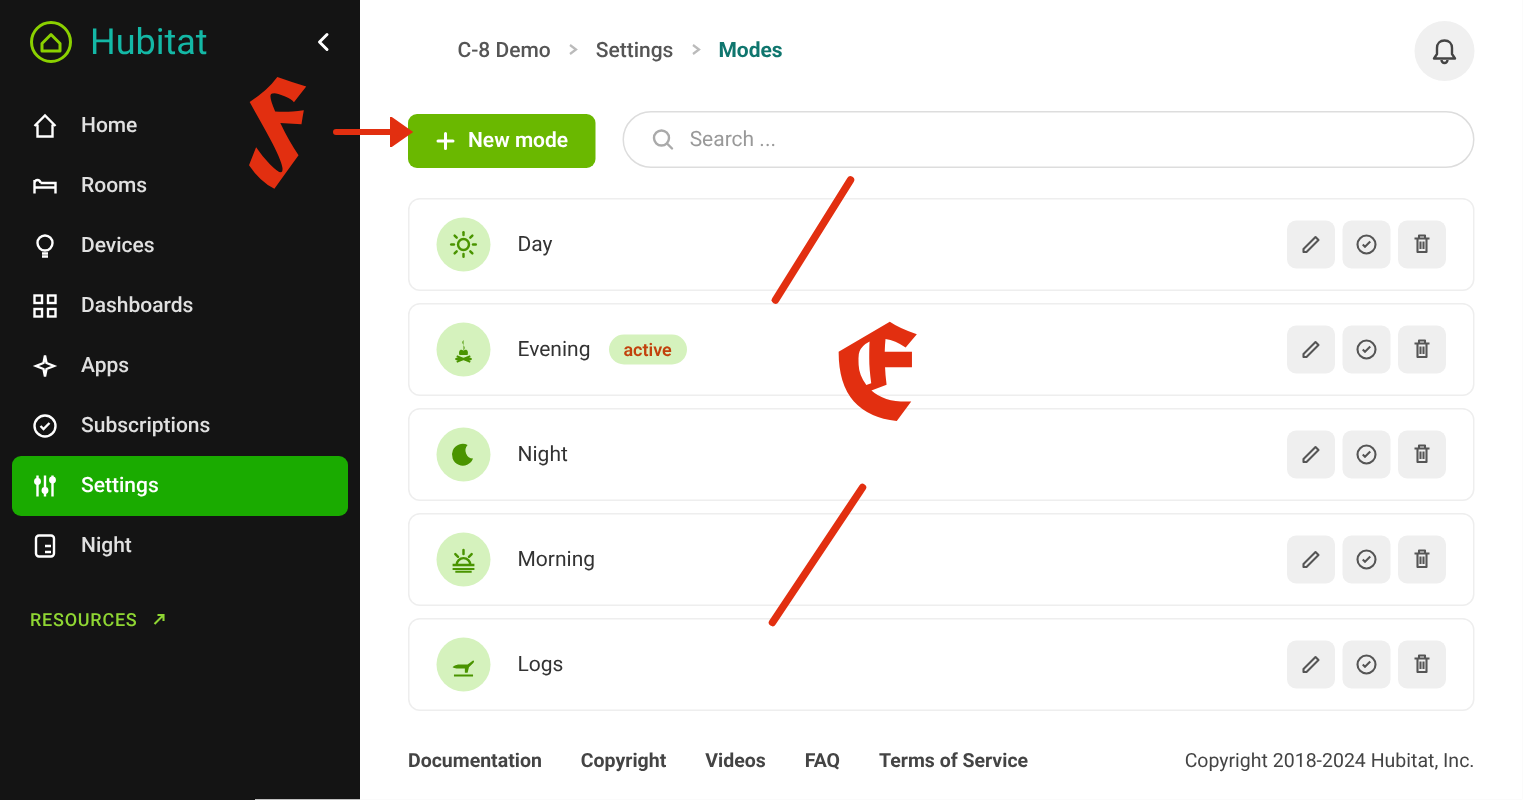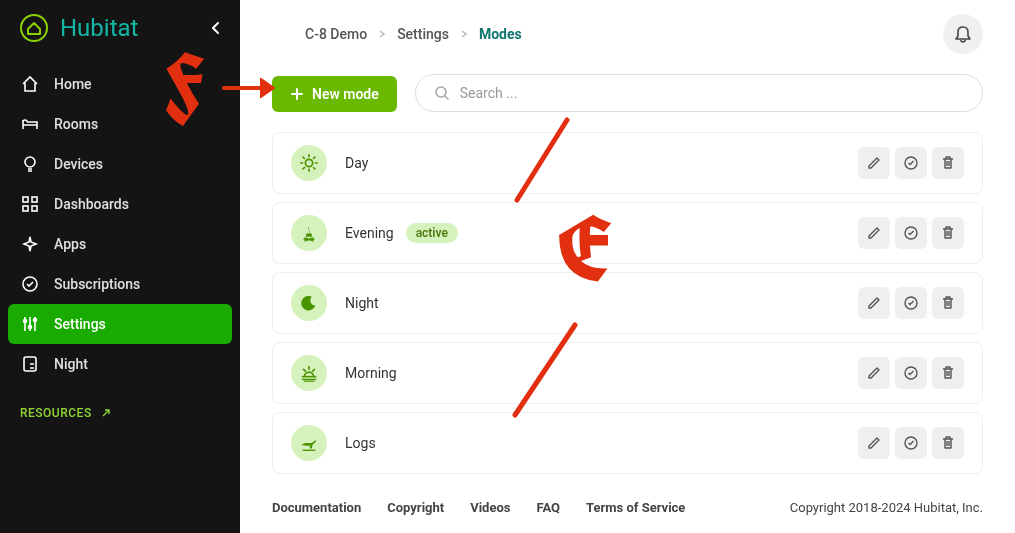--- a/index.html
+++ b/index.html
@@ -229,21 +229,21 @@
     }
     
     .mode-name {
       font-size: 14px;
       font-weight: 400;
       color: #333;
     }
     
     .active-badge {
       background: #d5f2bd;
-      color: #4d7c0f;
+      color: #c2410c;
       font-size: 12px;
       font-weight: 600;
       padding: 3px 10px;
       border-radius: 12px;
       margin-left: -6px;
     }
     
     .mode-actions {
       margin-left: auto;
       display: flex;

